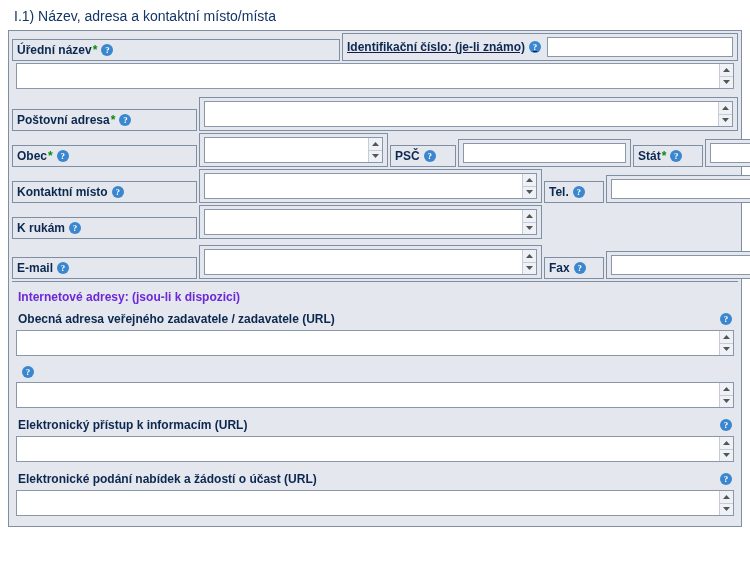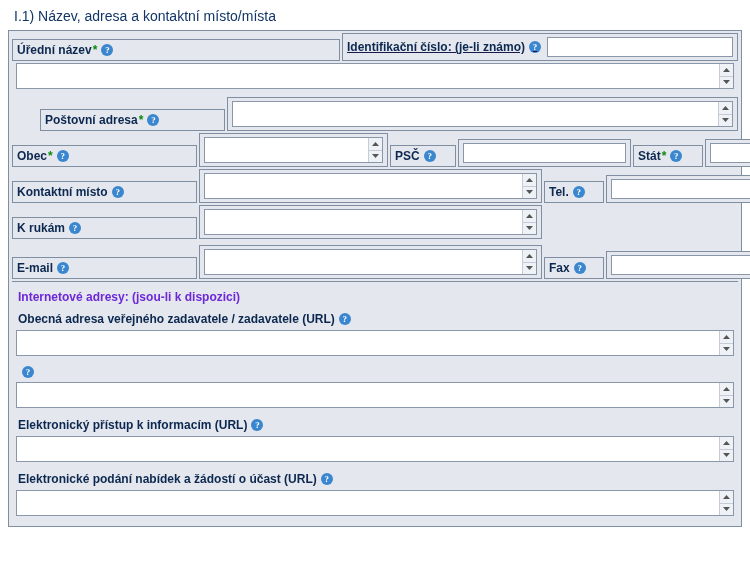--- a/index.html
+++ b/index.html
@@ -106,20 +106,21 @@
     font-weight: bold;
     color: #6d28d9;
     padding: 4px 6px 6px 6px;
   }
   .plain-label {
     font-weight: bold;
     color: #0c2850;
     padding: 2px 6px 4px 6px;
     display: flex;
     align-items: center;
+    justify-content: space-between;
   }
   hr.sep {
     border: none;
     border-top: 1px solid #7f8ea0;
     margin: 2px 0 4px 0;
   }
   .fullspin {
     margin: 0 4px 8px 4px;
   }
 </style>
@@ -153,21 +154,21 @@
         </div>
       <div class="sb-btn">
           <svg width="7" height="4">
             <polygon points="0,0 3.5,4 7,0" fill="#555"></polygon>
           </svg>
         </div>
     </div>
   </div>
 
   <div class="row">
-    <div class="cell bordered" style="flex:0 0 185px;margin-left:28px;">
+    <div class="cell bordered" style="flex:0 0 185px;">
       <span class="lbl">Poštovní adresa</span>
       <span class="req">*</span>
       <span class="help-icon">?</span>
     </div>
     <div class="cell bordered" style="flex:1;">
       <div class="spinbox" style="flex:1;">
         <input class="sb-text" value="" style="">
         <div class="sb-btns">
           <div class="sb-btn">
               <svg width="7" height="4">

